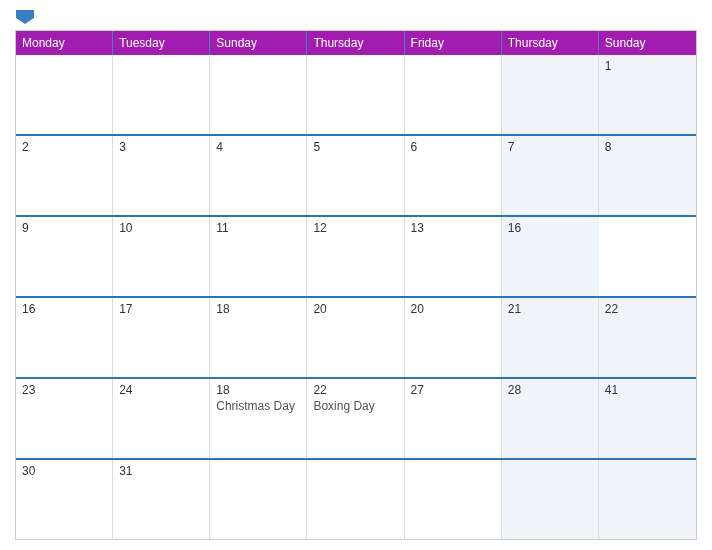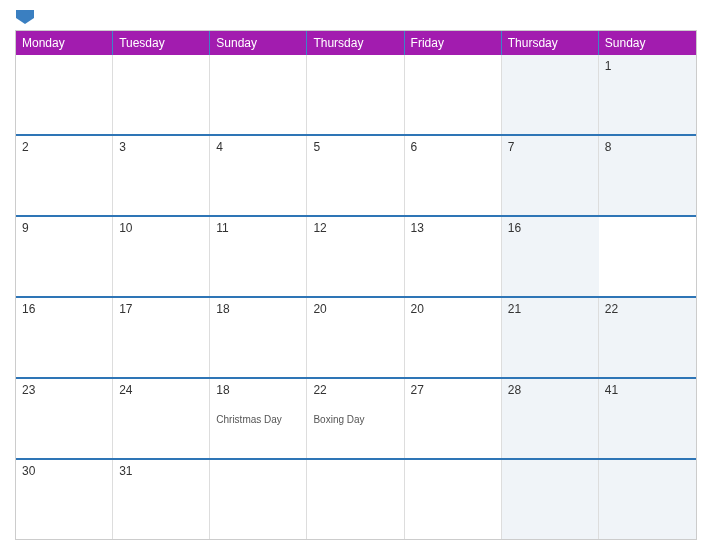--- a/index.html
+++ b/index.html
@@ -103,23 +103,23 @@
     }
     .day-cell.shaded {
       background: #f0f4f8;
     }
     .day-num {
       font-size: 12px;
       color: #333;
       display: block;
     }
     .day-event {
-      font-size: 10px;
+      font-size: 12px;
       color: #555;
-      margin-top: 16px;
+      margin-top: 2px;
       display: block;
       line-height: 1.3;
     }
   </style>
 </head>
 <body>
 
 <div class="page">
   <div class="header">
     <div class="logo">

